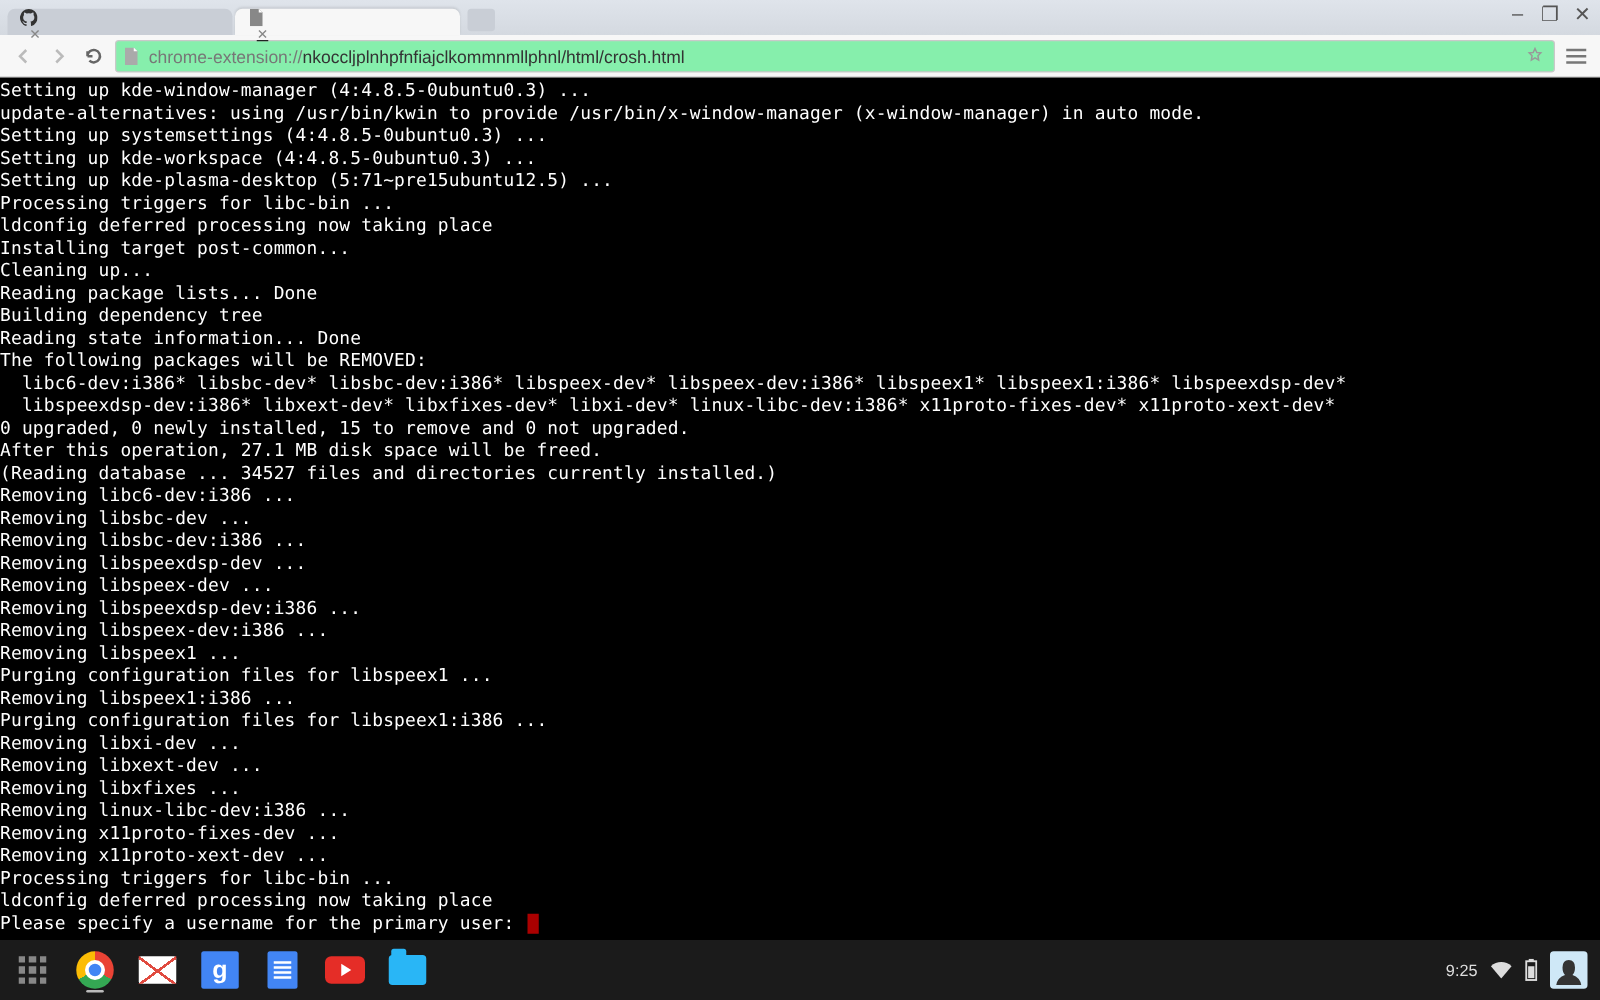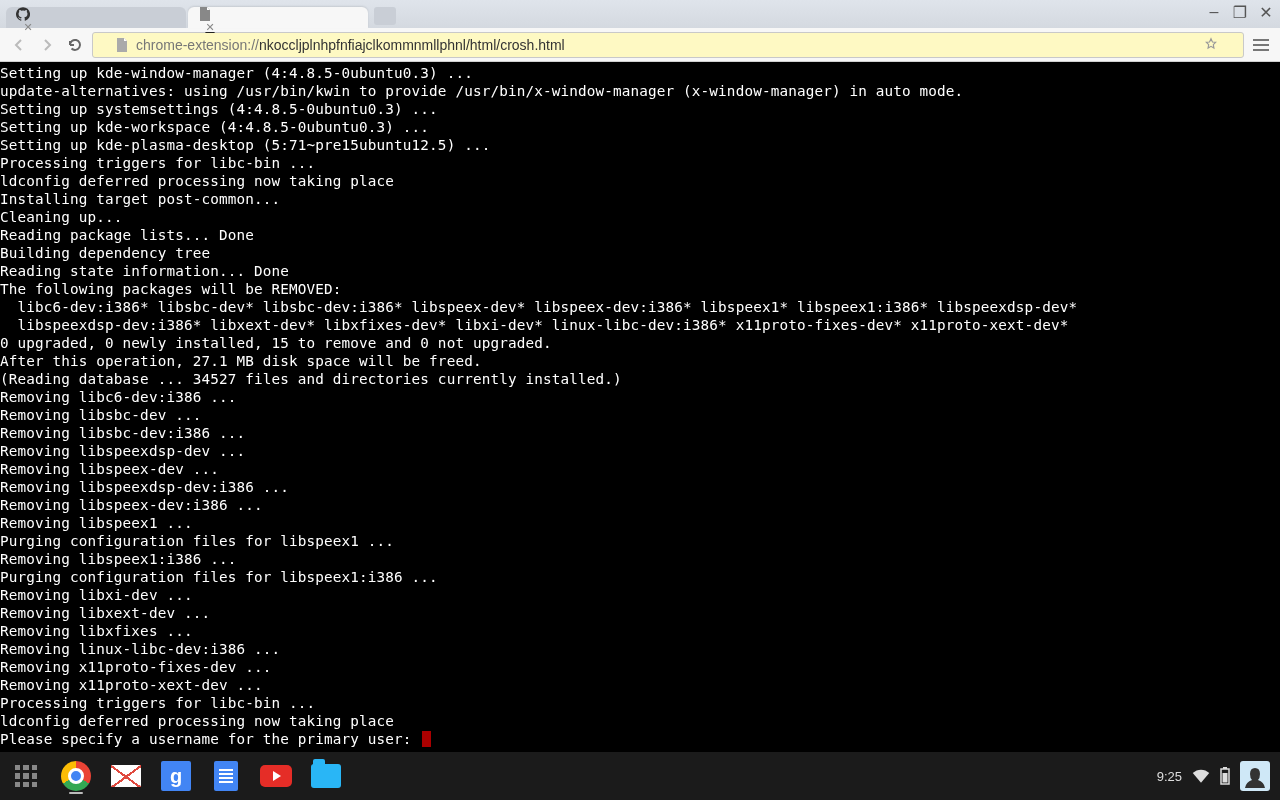--- a/index.html
+++ b/index.html
@@ -12,21 +12,21 @@
   .tab .favicon { width: 14px; height: 14px; margin-right: 6px; flex: 0 0 auto; display:flex; align-items:center; justify-content:center; }
   .tab .title { flex: 1 1 auto; overflow: hidden; white-space: nowrap; text-overflow: ellipsis; }
   .tab .close-x { flex: 0 0 auto; margin-left: 6px; width: 12px; height: 12px; display:flex; align-items:center; justify-content:center; color:#888; font-size: 11px; }
   .newtab { width: 22px; height: 18px; background: #c9ced6; border-radius: 3px; margin-left: 4px; margin-bottom: 3px; cursor:pointer; }
   .windowctrls { position: absolute; right: 6px; top: 4px; display: flex; gap: 10px; }
   .windowctrls div { width: 16px; height: 16px; display:flex; align-items:center; justify-content:center; color:#555; cursor:pointer; }
   
   .toolbar { height: 34px; background: #f7f7f7; border-bottom: 1px solid #d0d0d0; display: flex; align-items: center; padding: 0 8px; gap: 6px; }
   .navbtn { width: 22px; height: 22px; display:flex; align-items:center; justify-content:center; color:#777; cursor:pointer; border-radius:3px; }
   .navbtn.disabled { color: #bbb; cursor: default; }
-  .omnibox { flex: 1; height: 26px; background: #fef9c3; border: 1px solid #c9c9c9; border-radius: 3px; display: flex; align-items: center; padding: 0 23px; font-size: 14px; color: #333; }
+  .omnibox { flex: 1; height: 26px; background: #86efac; border: 1px solid #c9c9c9; border-radius: 3px; display: flex; align-items: center; padding: 0 6px; font-size: 14px; color: #333; }
   .omnibox .page-icon { width: 14px; height: 14px; margin-right: 6px; }
   .omnibox .url { flex: 1; color: #777; white-space: nowrap; overflow: hidden; }
   .omnibox .url .path { color: #333; }
   .omnibox .star { width: 16px; height: 16px; color:#888; }
   .menu-btn { width: 22px; height: 22px; display:flex; flex-direction:column; justify-content:center; gap:3px; cursor:pointer; padding:3px; }
   .menu-btn span { height:2px; background:#777; }
   
   .terminal { flex: 1; background: #000; color: #fff; font-family: "DejaVu Sans Mono","Liberation Mono",monospace; font-size: 14.3px; line-height: 18px; padding: 2px 0; white-space: pre; overflow: hidden; letter-spacing: 0.15px; }
   .terminal .line { white-space: pre-wrap; word-break: break-all; }
   .cursor { display:inline-block; width: 9px; height: 16px; background: #aa0000; vertical-align: text-bottom; margin-left:2px; }

